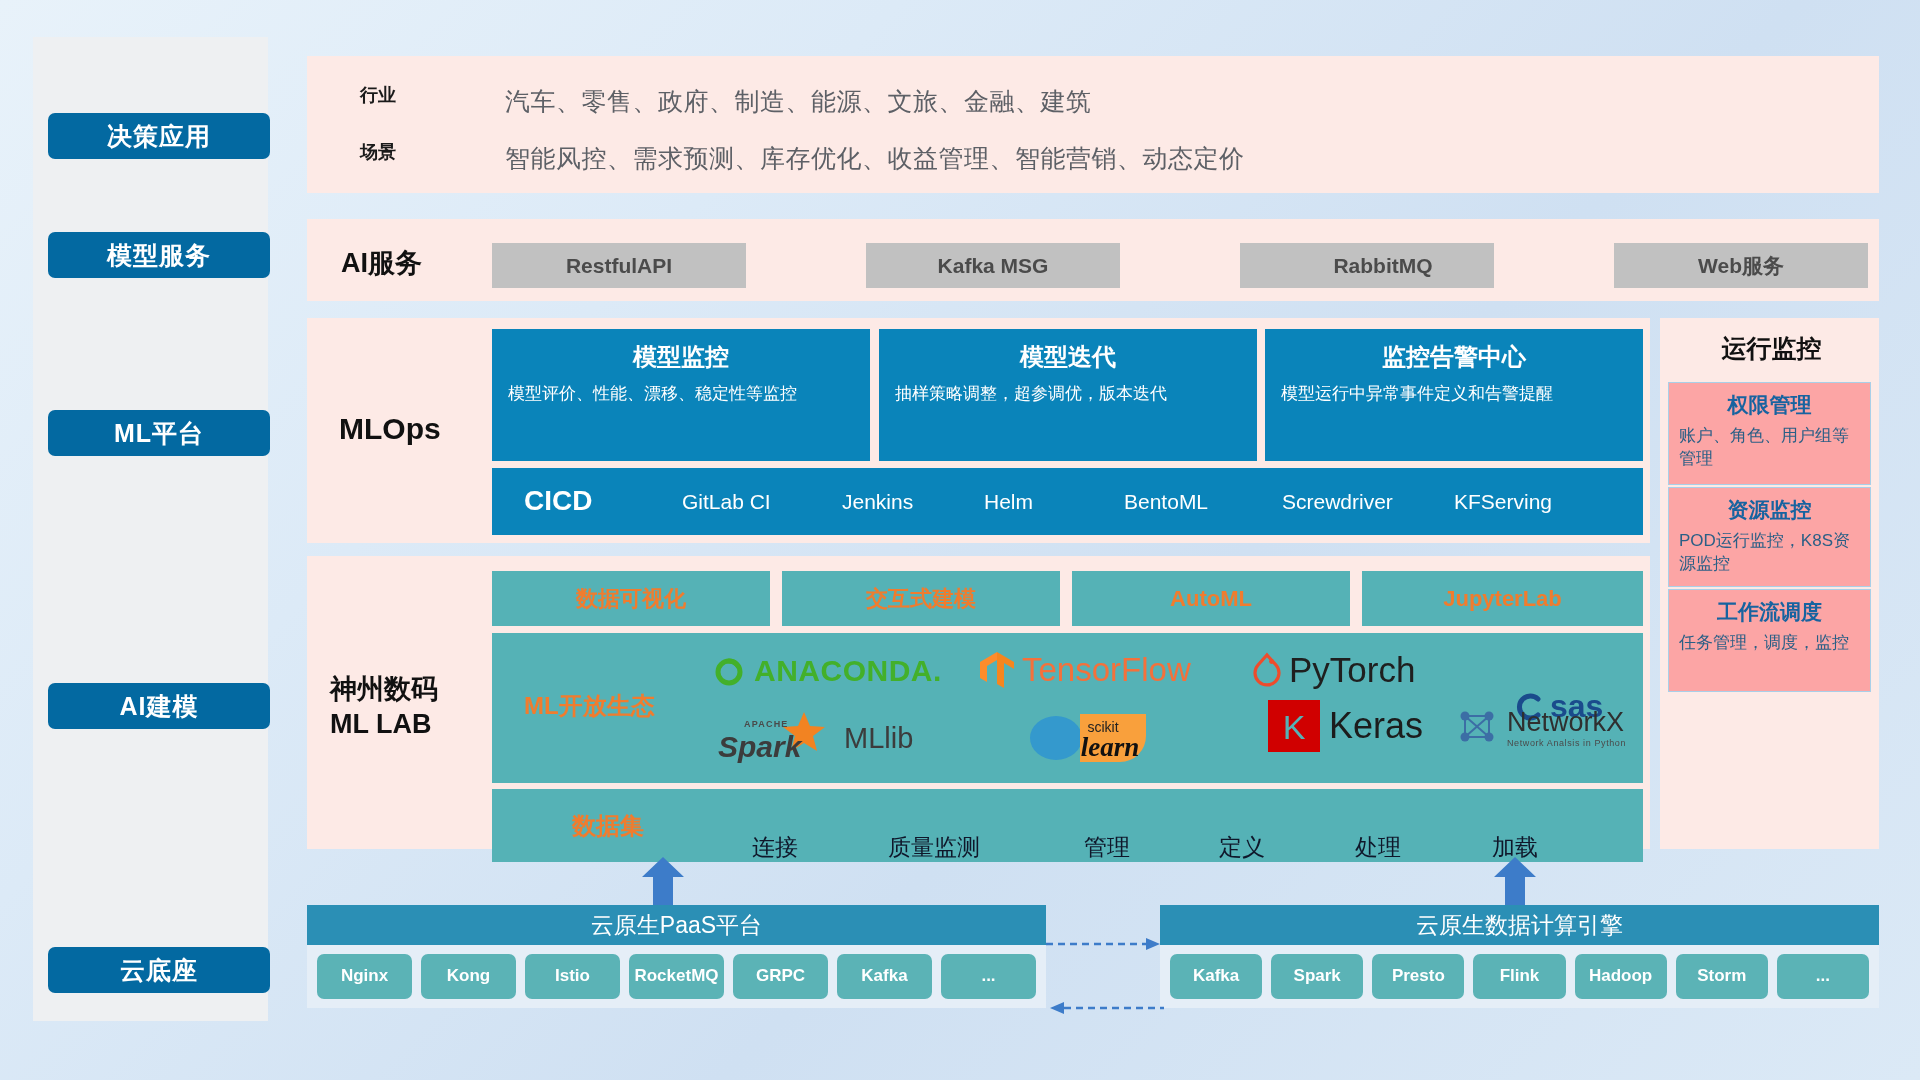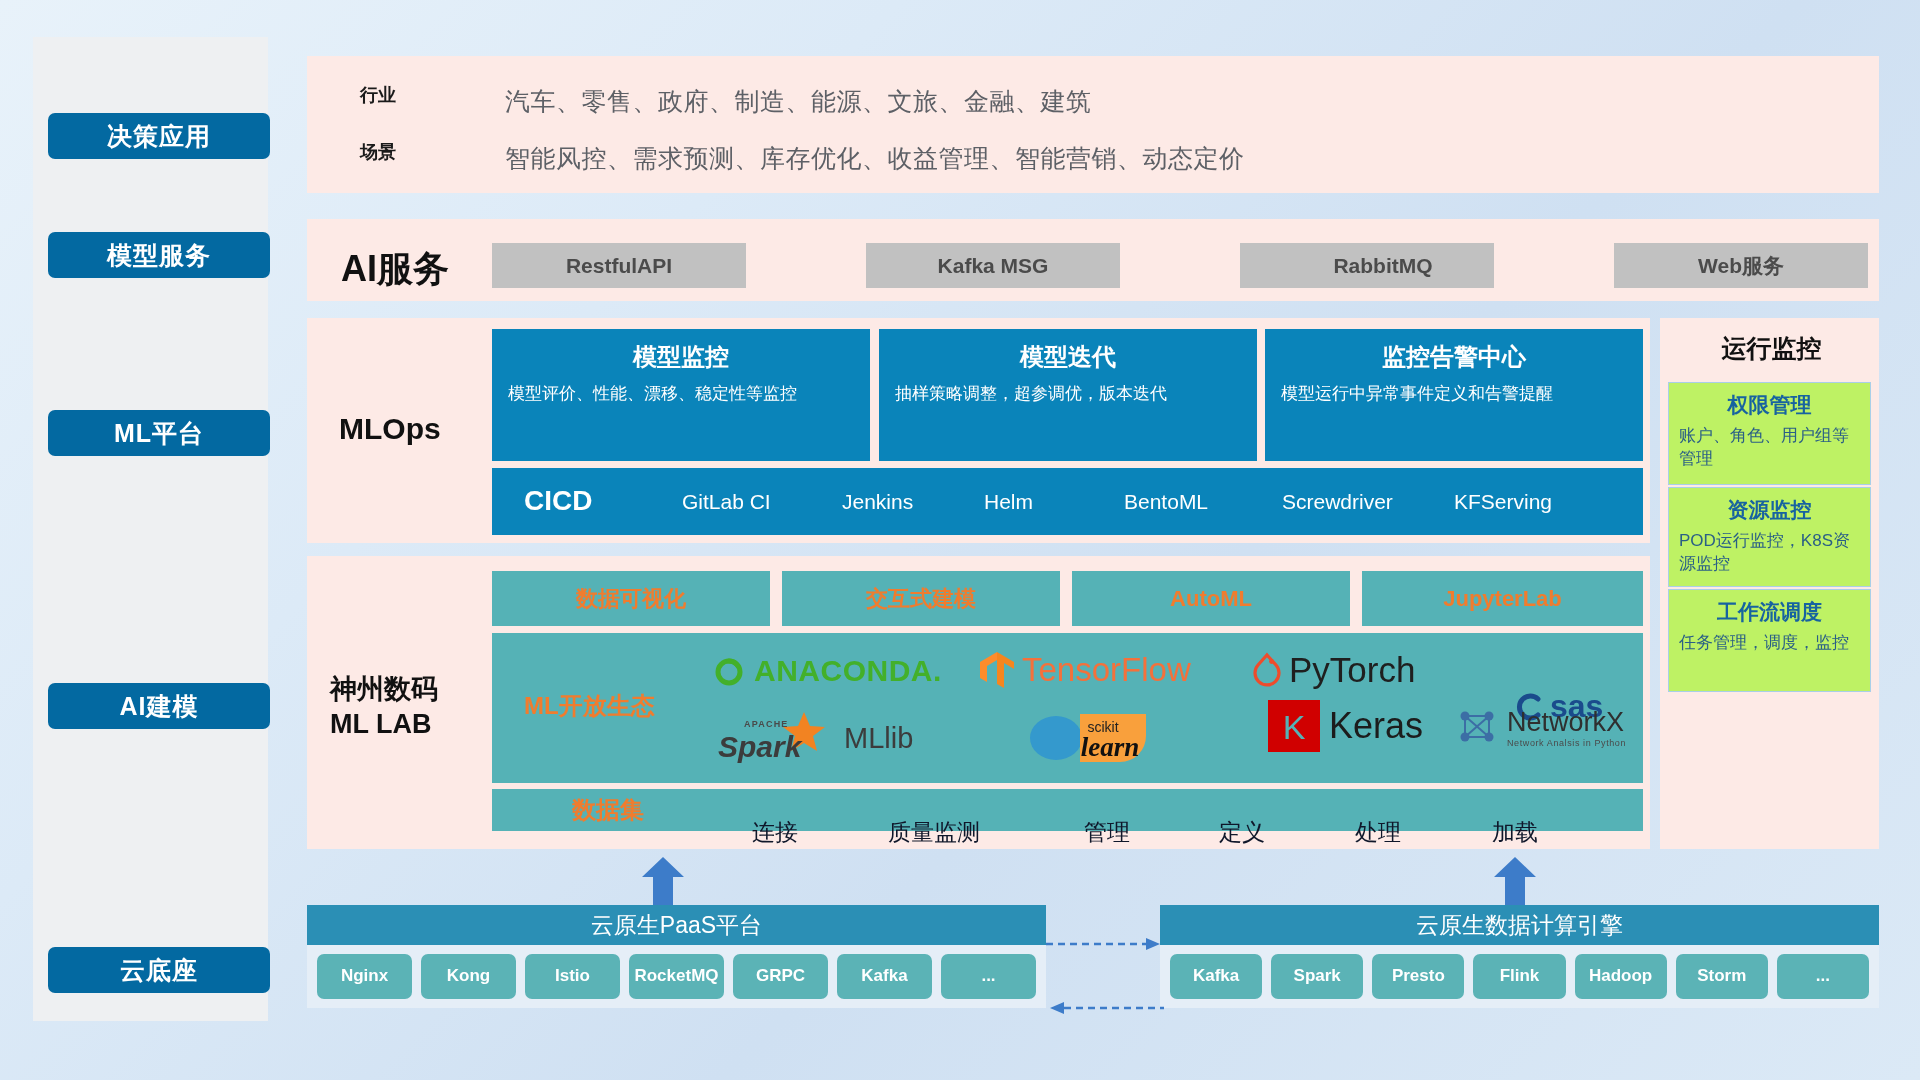--- a/index.html
+++ b/index.html
@@ -102,21 +102,21 @@
     position:absolute; left:1660px; top:318px;
     width: 219px; height: 531px;
     background: #fdeae6;
   }
   .mon-title {
     position:absolute; left:1684px; top:332px; width:175px;
     text-align:center; font-size:25px; font-weight:bold; color:#111;
   }
   .mon-card {
     position:absolute; left:1668px; width:203px;
-    background: #bef264; border:1px solid #a9cfe8;
+    background: #fca5a5; border:1px solid #a9cfe8;
     padding: 8px 10px;
   }
   .mon-card .mt { font-size:21px; font-weight:bold; color:#1763a0; text-align:center; margin-bottom:6px;}
   .mon-card .md { font-size:17px; color:#2a5f86; line-height:1.35; }
   #mon0 { top: 382px; height: 103px; }
   #mon1 { top: 487px; height: 100px; }
   #mon2 { top: 589px; height: 103px; }
 
   
   .cloud-group { position:absolute; }
@@ -150,21 +150,21 @@
   <div class="stage-chip" id="chip3">AI建模</div>
   <div class="stage-chip" id="chip4">云底座</div>
 
   <div class="band" id="band-app"></div>
   <div class="row-label kv-label" style="left:360px; top:83px;">行业</div>
   <div class="kv-value" style="position:absolute; left:505px; top:85px;">汽车、零售、政府、制造、能源、文旅、金融、建筑</div>
   <div class="row-label kv-label" style="left:360px; top:140px;">场景</div>
   <div class="kv-value" style="position:absolute; left:505px; top:142px;">智能风控、需求预测、库存优化、收益管理、智能营销、动态定价</div>
 
   <div class="band" id="band-svc"></div>
-  <div class="row-label" style="left:341px; top:245px; font-size:36px;">AI服务</div>
+  <div class="row-label" style="left:341px; top:245px; font-size:27px;">AI服务</div>
   <div class="svc-pill" style="left:492px; width:254px;">RestfulAPI</div>
   <div class="svc-pill" style="left:866px; width:254px;">Kafka MSG</div>
   <div class="svc-pill" style="left:1240px; width:254px;padding-left:32px;">RabbitMQ</div>
   <div class="svc-pill" style="left:1614px; width:254px;">Web服务</div>
 
   <div class="band" id="band-mlops"></div>
   <div class="row-label" style="left:339px; top:412px; font-size:30px;">MLOps</div>
 
   <div class="mlops-card" style="left:492px; top:329px; width:378px; height:132px;">
     <div class="t">模型监控</div>
@@ -275,21 +275,21 @@
         <circle cx="34" cy="12" r="4.5" fill="#3c6ea5"></circle>
       <circle cx="10" cy="33" r="4.5" fill="#3c6ea5"></circle>
         <circle cx="34" cy="33" r="4.5" fill="#3c6ea5"></circle>
     </svg>
     <div style="display:flex; flex-direction:column;">
       <span style="color:#2f2f2f; font-size:27px;">NetworkX</span>
       <span style="color:#4a4a4a; font-size:9px; letter-spacing:0.6px;">Network Analsis in Python</span>
     </div>
   </div>
 
-  <div class="dataset-bar" style="left:492px; top:789px; width:1151px; height:42px;text-decoration:underline;">
+  <div class="dataset-bar" style="left:492px; top:789px; width:1151px; height:73px;text-decoration:underline;">
     <div class="ds-head" style="position:absolute; left:80px;">数据集</div>
     <div class="ds-item" style="position:absolute; left:260px;">连接</div>
     <div class="ds-item" style="position:absolute; left:396px;">质量监测</div>
     <div class="ds-item" style="position:absolute; left:592px;">管理</div>
     <div class="ds-item" style="position:absolute; left:727px;">定义</div>
     <div class="ds-item" style="position:absolute; left:863px;">处理</div>
     <div class="ds-item" style="position:absolute; left:1000px;">加载</div>
   </div>
 
   <div id="band-mon"></div>

